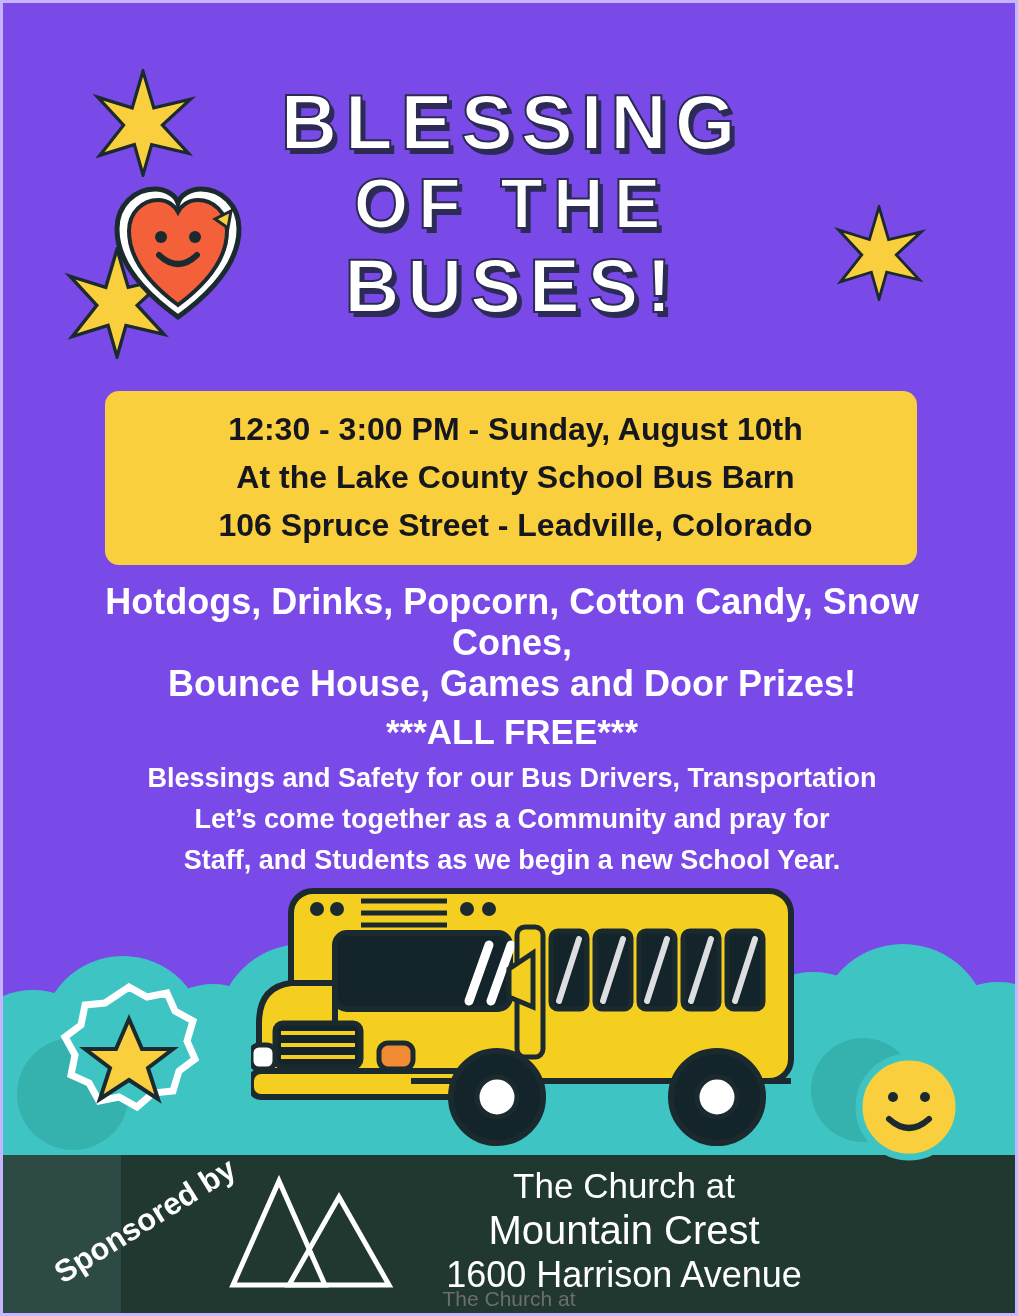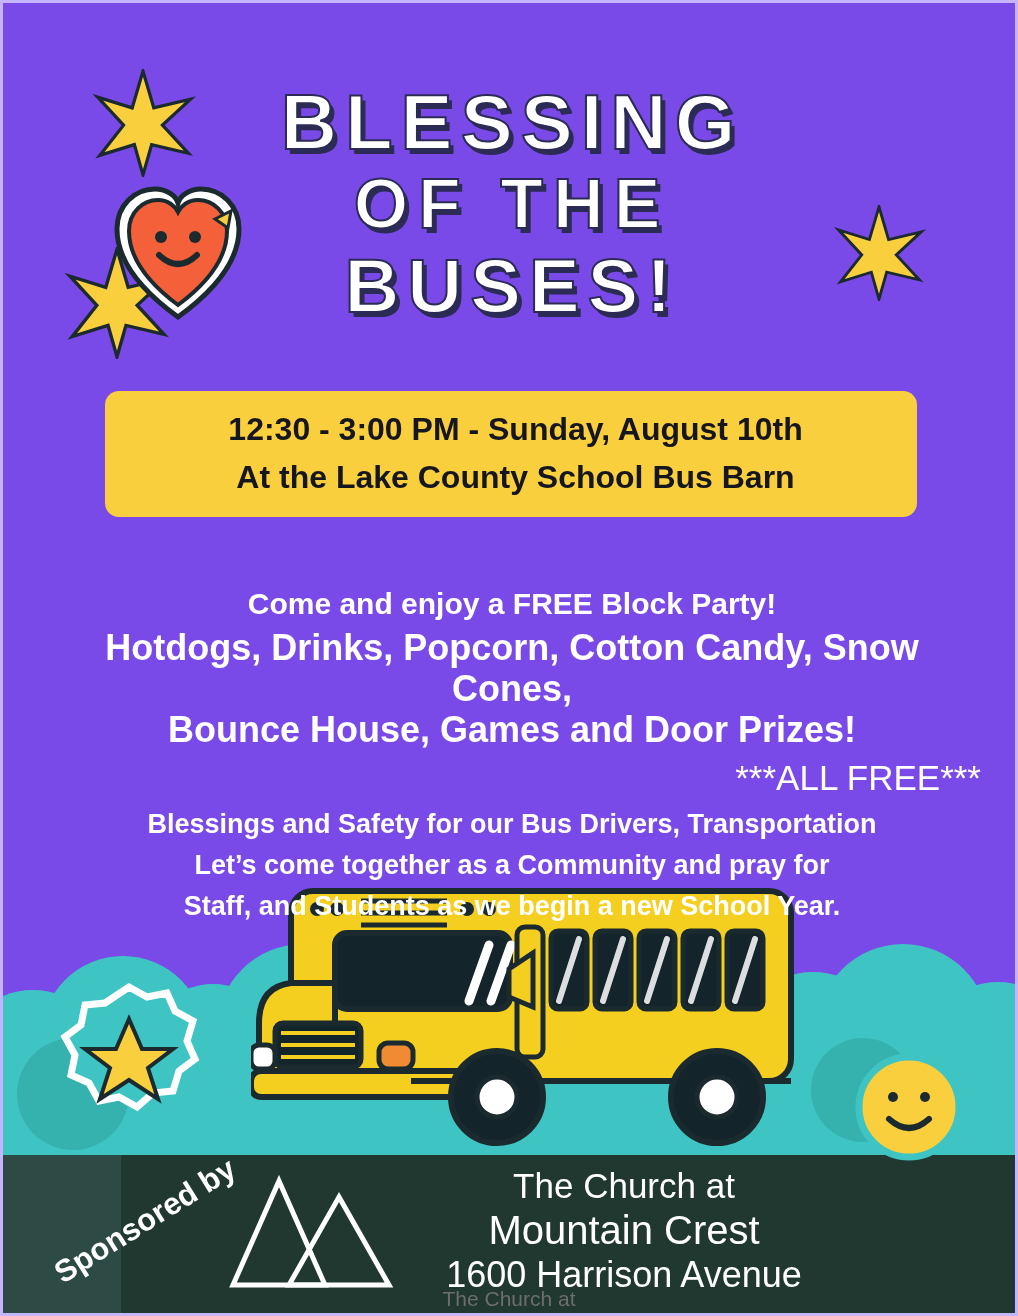--- a/index.html
+++ b/index.html
@@ -94,25 +94,24 @@
     font-weight: bold;
     font-size: 30px;
     line-height: 46px;
   }
   .copy .menu {
     font-weight: bold;
     font-size: 36px;
     line-height: 41px;
   }
   .copy .allfree {
-    font-weight: normal;
+    font-weight: bold;
     font-size: 35px;
     line-height: 52px;
     margin-top: 2px;
-    text-align: right;
   }
   .copy .pray {
     font-weight: bold;
     font-size: 27px;
     line-height: 41px;
   }
 
   
   .bushes {
     position: absolute;
@@ -248,24 +247,24 @@
 
   <div class="title-block">
     <div class="title-line l1">BLESSING</div>
     <div class="title-line l2">OF THE</div>
     <div class="title-line l3">BUSES!</div>
   </div>
 
   <div class="info-box">
     <div class="info-line">12:30 - 3:00 PM - Sunday, August 10th</div>
     <div class="info-line">At the Lake County School Bus Barn</div>
+    <div class="info-line">106 Spruce Street - Leadville, Colorado</div>
   </div>
 
   <div class="copy">
-    <div class="lead">Come and enjoy a FREE Block Party!</div>
     <div class="menu">Hotdogs, Drinks, Popcorn, Cotton Candy, Snow Cones,</div>
     <div class="menu">Bounce House, Games and Door Prizes!</div>
     <div class="allfree">***ALL FREE***</div>
     <div class="pray">Blessings and Safety for our Bus Drivers, Transportation</div>
     <div class="pray">Let’s come together as a Community and pray for</div>
     <div class="pray">Staff, and Students as we begin a new School Year.</div>
   </div>
 
   <div class="bushes">
     <svg width="1018" height="240" viewBox="0 0 1018 240" preserveAspectRatio="none">

